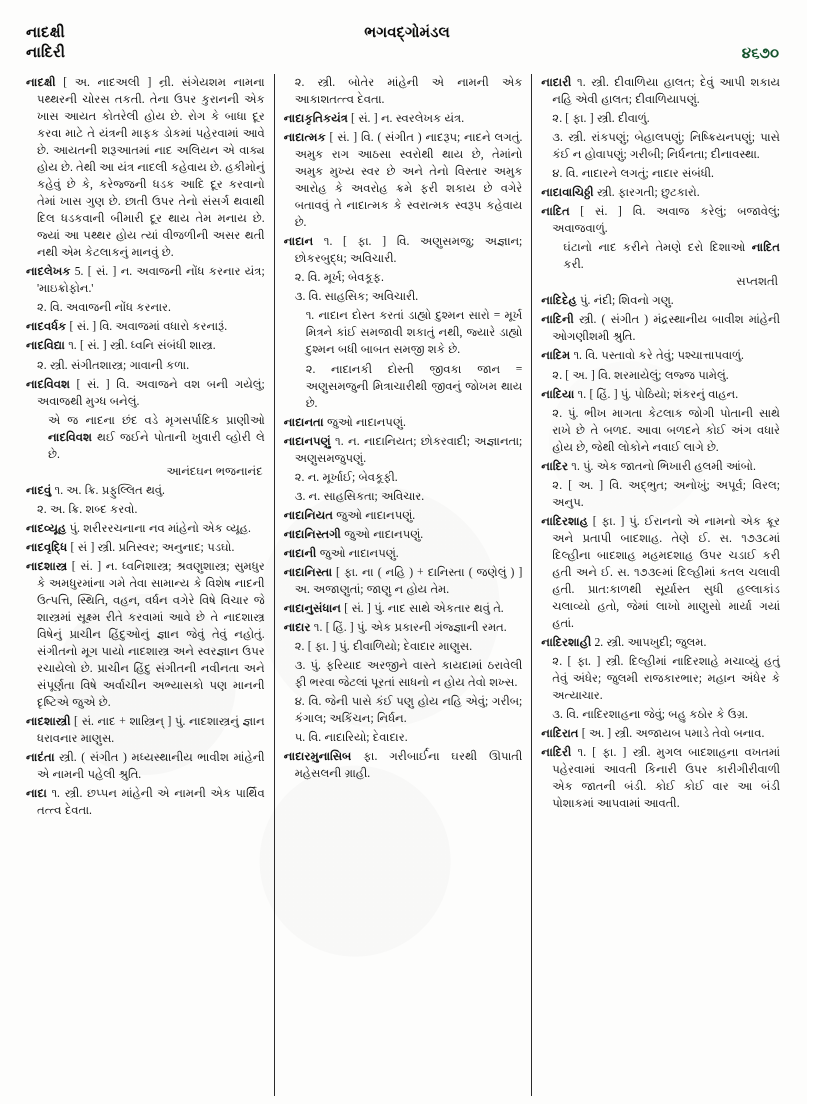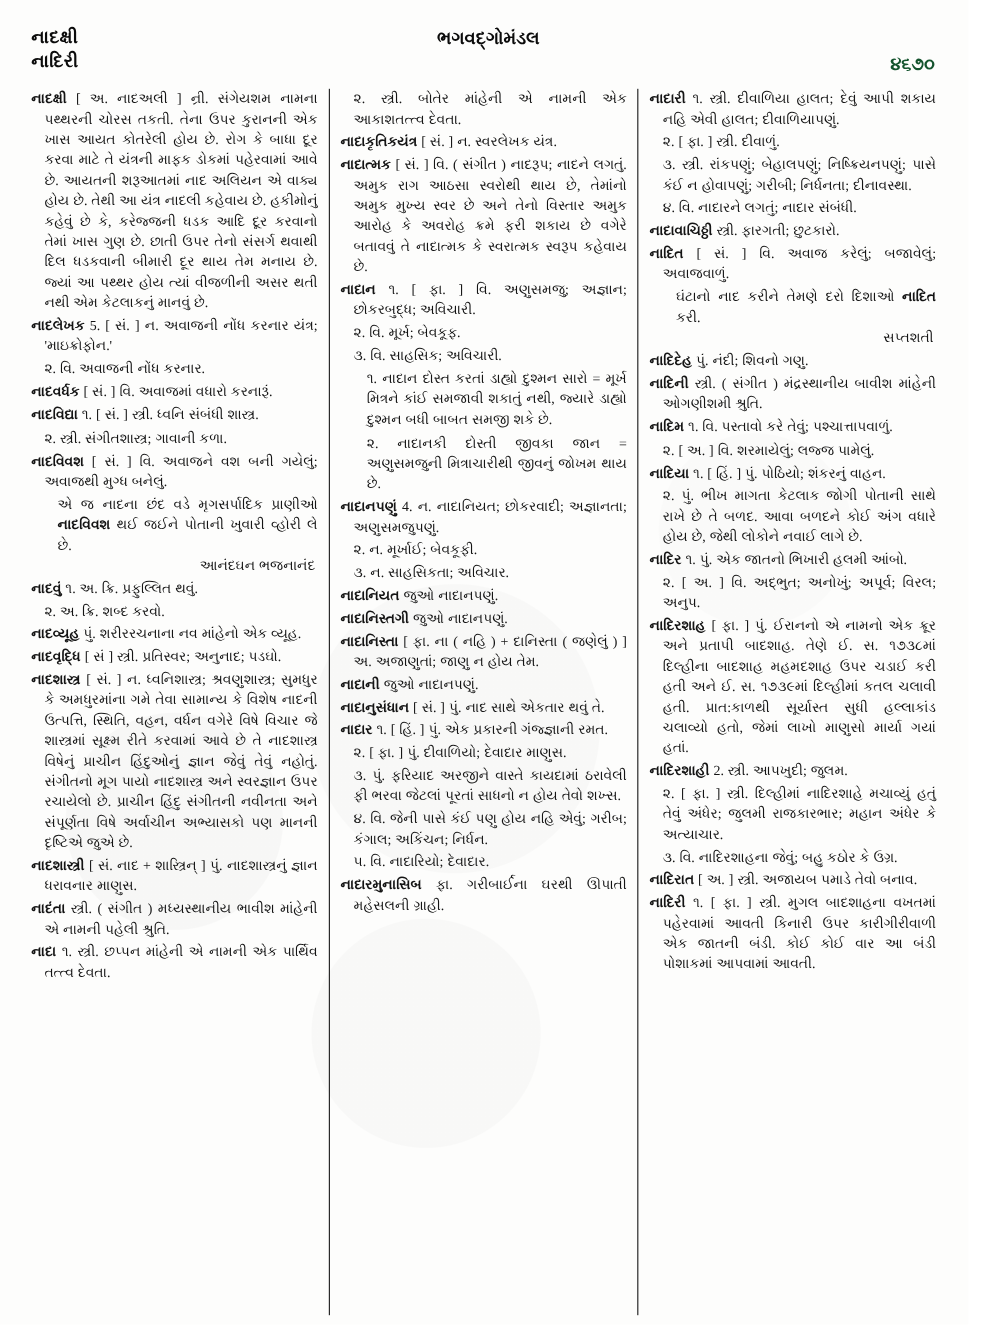--- a/index.html
+++ b/index.html
@@ -150,27 +150,28 @@
       </div>
     <div class="col col-2">
         <p class="sense"><span>૨. સ્ત્રી. બોતેર માંહેની એ નામની એક આકાશતત્ત્વ દેવતા.</span></p>
         <p class="entry"><span class="hw">નાદાકૃતિકયંત્ર</span><span> [ સં. ] ન. સ્વરલેખક યંત્ર.</span></p>
         <p class="entry"><span class="hw">નાદાત્મક</span><span> [ સં. ] વિ. ( સંગીત ) નાદરૂપ; નાદને લગતું. અમુક રાગ આઠસા સ્વરોથી થાય છે, તેમાંનો અમુક મુખ્ય સ્વર છે અને તેનો વિસ્તાર અમુક આરોહ કે અવરોહ ક્રમે ફરી શકાય છે વગેરે બતાવવું તે નાદાત્મક કે સ્વરાત્મક સ્વરૂપ કહેવાય છે.</span></p>
         <p class="entry"><span class="hw">નાદાન</span><span> ૧. [ ફા. ] વિ. અણુસમજુ; અજ્ઞાન; છોકરબુદ્ધ; અવિચારી.</span></p>
         <p class="sense"><span>૨. વિ. મૂર્ખ; બેવકૂફ.</span></p>
         <p class="sense"><span>૩. વિ. સાહસિક; અવિચારી.</span></p>
         <p class="quote"><span>૧. નાદાન દોસ્ત કરતાં ડાહ્યો દુશ્મન સારો = મૂર્ખ મિત્રને કાંઈ સમજાવી શકાતું નથી, જ્યારે ડાહ્યો દુશ્મન બધી બાબત સમજી શકે છે.</span></p>
         <p class="quote"><span>૨. નાદાનકી દોસ્તી જીવકા જાન = અણુસમજુની મિત્રાચારીથી જીવનું જોખમ થાય છે.</span></p>
-        <p class="entry"><span class="hw">નાદાનપણું</span><span> 4. ન. નાદાનિયત; છોકરવાદી; અજ્ઞાનતા; અણુસમજુપણું.</span></p>
+        <p class="entry"><span class="hw">નાદાનતા</span><span> જુઓ નાદાનપણું.</span></p>
+        <p class="entry"><span class="hw">નાદાનપણું</span><span> ૧. ન. નાદાનિયત; છોકરવાદી; અજ્ઞાનતા; અણુસમજુપણું.</span></p>
         <p class="sense"><span>૨. ન. મૂર્ખાઈ; બેવકૂફી.</span></p>
         <p class="sense"><span>૩. ન. સાહસિકતા; અવિચાર.</span></p>
         <p class="entry"><span class="hw">નાદાનિયત</span><span> જુઓ નાદાનપણું.</span></p>
         <p class="entry"><span class="hw">નાદાનિસ્તગી</span><span> જુઓ નાદાનપણું.</span></p>
+        <p class="entry"><span class="hw">નાદાની</span><span> જુઓ નાદાનપણું.</span></p>
         <p class="entry"><span class="hw">નાદાનિસ્તા</span><span> [ ફા. ના ( નહિ ) + દાનિસ્તા ( જણેલું ) ] અ. અજાણુતાં; જાણુ ન હોય તેમ.</span></p>
-        <p class="entry"><span class="hw">નાદાની</span><span> જુઓ નાદાનપણું.</span></p>
         <p class="entry"><span class="hw">નાદાનુસંધાન</span><span> [ સં. ] પું. નાદ સાથે એકતાર થવું તે.</span></p>
         <p class="entry"><span class="hw">નાદાર</span><span> ૧. [ હિં. ] પું. એક પ્રકારની ગંજ્જ્ઞાની રમત.</span></p>
         <p class="sense"><span>૨. [ ફા. ] પું. દીવાળિયો; દેવાદાર માણુસ.</span></p>
         <p class="sense"><span>૩. પું. ફરિયાદ અરજીને વાસ્તે કાયદામાં ઠરાવેલી ફી ભરવા જેટલાં પૂરતાં સાધનો ન હોય તેવો શખ્સ.</span></p>
         <p class="sense"><span>૪. વિ. જેની પાસે કંઈ પણુ હોય નહિ એવું; ગરીબ; કંગાલ; અકિંચન; નિર્ધન.</span></p>
         <p class="sense"><span>૫. વિ. નાદારિયો; દેવાદાર.</span></p>
         <p class="entry"><span class="hw">નાદારમુનાસિબ</span><span> ફા. ગરીબાર્ઈના ઘરથી ઊપાતી મહેસલની ગ્રાહી.</span></p>
       </div>
     <div class="col col-3">
         <p class="entry"><span class="hw">નાદારી</span><span> ૧. સ્ત્રી. દીવાળિયા હાલત; દેવું આપી શકાય નહિ એવી હાલત; દીવાળિયાપણું.</span></p>

